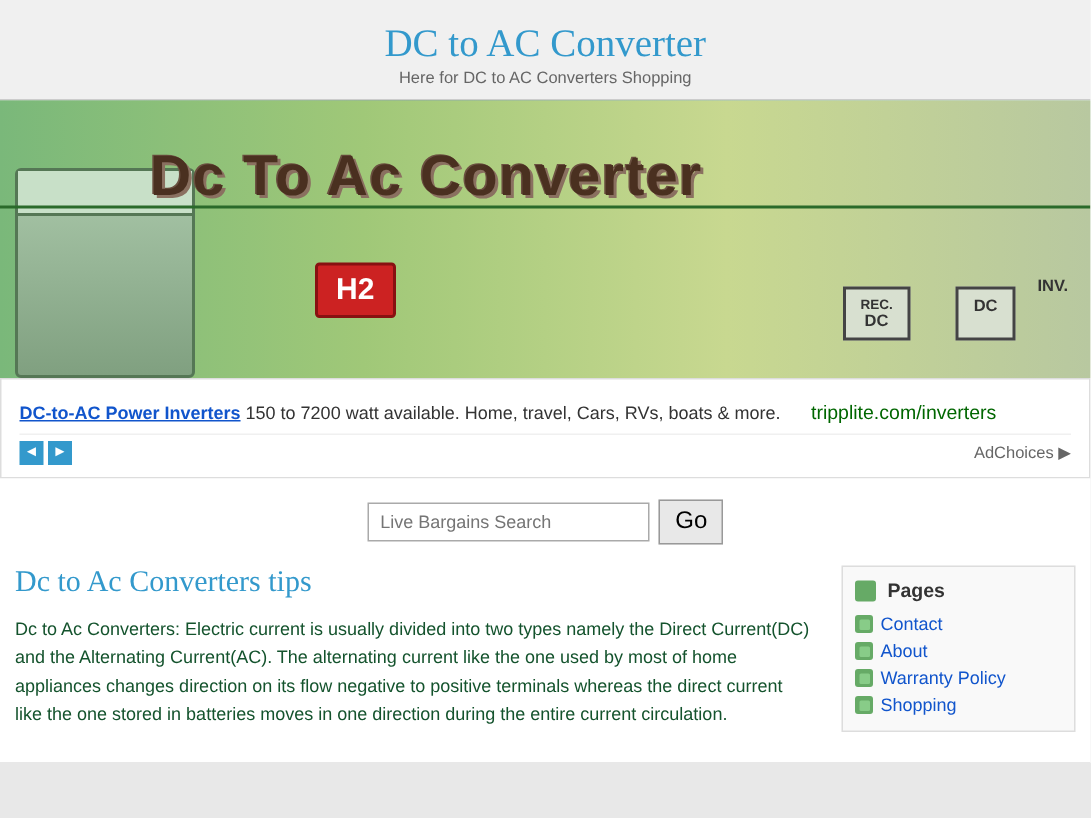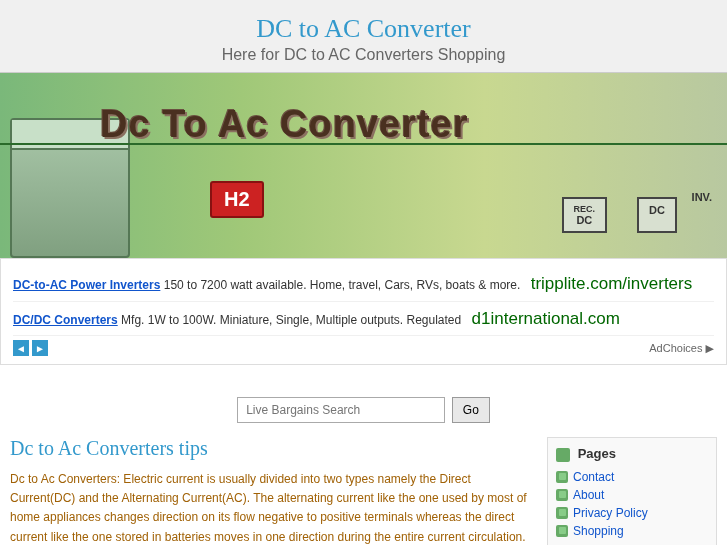--- a/index.html
+++ b/index.html
@@ -20,21 +20,21 @@
       padding: 14px 0 8px;
       border-bottom: 1px solid #ccc;
     }
     #header h1 {
       font-size: 26px;
       font-weight: normal;
       color: #3399cc;
       font-family: Georgia, serif;
     }
     #header p {
-      font-size: 16px;
+      font-size: 11px;
       color: #666;
       margin-top: 2px;
     }
     #banner {
       width: 100%;
       height: 185px;
       background: linear-gradient(135deg, #6aaf6a 0%, #4a8c4a 30%, #8fbf8f 60%, #c8d8b0 100%);
       position: relative;
       overflow: hidden;
       display: flex;
@@ -148,22 +148,22 @@
     }
     .ad-row:last-of-type { border-bottom: none; }
     .ad-link {
       color: #1155cc;
       text-decoration: underline;
       font-weight: bold;
       cursor: pointer;
     }
     .ad-url {
       color: #006600;
-      font-size: 17px;
-      margin-left: 7px;
+      font-size: 13px;
+      margin-left: 17px;
     }
     .ad-nav {
       display: flex;
       align-items: center;
       justify-content: space-between;
       margin-top: 4px;
     }
     .ad-arrows {
       display: flex;
       gap: 3px;
@@ -184,59 +184,58 @@
       font-size: 11px;
       color: #666;
       text-align: center;
     }
     #search-bar {
       text-align: center;
       padding: 14px 0;
       background: #fff;
     }
     #search-bar input {
-      width: 208px;
+      width: 188px;
       padding: 5px 8px;
       border: 1px solid #aaa;
       font-size: 12px;
       color: #aaa;
     }
     #search-bar button {
       padding: 5px 10px;
       background: #e8e8e8;
       border: 1px solid #999;
       cursor: pointer;
-      font-size: 12px;
+      font-size: 16px;
       margin-left: 3px;
-      margin-top: 18px;
     }
     #main-content {
       display: flex;
       gap: 0;
       padding: 0 10px 20px;
       background: #fff;
     }
     #article {
       flex: 1;
       padding-right: 20px;
     }
     #article h2 {
       font-size: 20px;
       color: #3399cc;
       margin-bottom: 10px;
       font-family: Georgia, serif;
       font-weight: normal;
     }
     #article p {
       font-size: 12px;
-      color: #a16207;
+      color: #14532d;
       line-height: 1.6;
     }
     #sidebar {
-      width: 170px;
+      width: 156px;
       flex-shrink: 0;
       border-radius: 27px;
     }
     .sidebar-widget {
       border: 1px solid #ddd;
       background: #f9f9f9;
       padding: 8px;
     }
     .sidebar-widget h3 {
       font-size: 13px;
@@ -306,25 +305,20 @@
 
       <div class="banner-inv-label">INV.</div>
     </div>
   </div>
 
   <div id="ad-section">
     <div class="ad-row">
       <span class="ad-link">DC-to-AC Power Inverters</span>
       <span> 150 to 7200 watt available. Home, travel, Cars, RVs, boats &amp; more.</span>
       <span class="ad-url">tripplite.com/inverters</span>
-    </div>
-    <div class="ad-row">
-      <span class="ad-link">DC/DC Converters</span>
-      <span> Mfg. 1W to 100W. Miniature, Single, Multiple outputs. Regulated</span>
-      <span class="ad-url">d1international.com</span>
     </div>
     <div class="ad-nav">
       <div class="ad-arrows">
         <button class="ad-arrow">◄</button>
         <button class="ad-arrow">►</button>
       </div>
       <span class="ad-choices">AdChoices ▶</span>
     </div>
   </div>
 
@@ -355,21 +349,21 @@
         <div class="sidebar-item">
           <div class="sidebar-icon">
               <div class="sidebar-icon-inner"></div>
             </div>
           <span>About</span>
         </div>
         <div class="sidebar-item">
           <div class="sidebar-icon">
               <div class="sidebar-icon-inner"></div>
             </div>
-          <span>Privacy Policy</span>
+          <span>Warranty Policy</span>
         </div>
         <div class="sidebar-item">
           <div class="sidebar-icon">
               <div class="sidebar-icon-inner"></div>
             </div>
           <span>Shopping</span>
         </div>
       </div>
     </div>
   </div>

